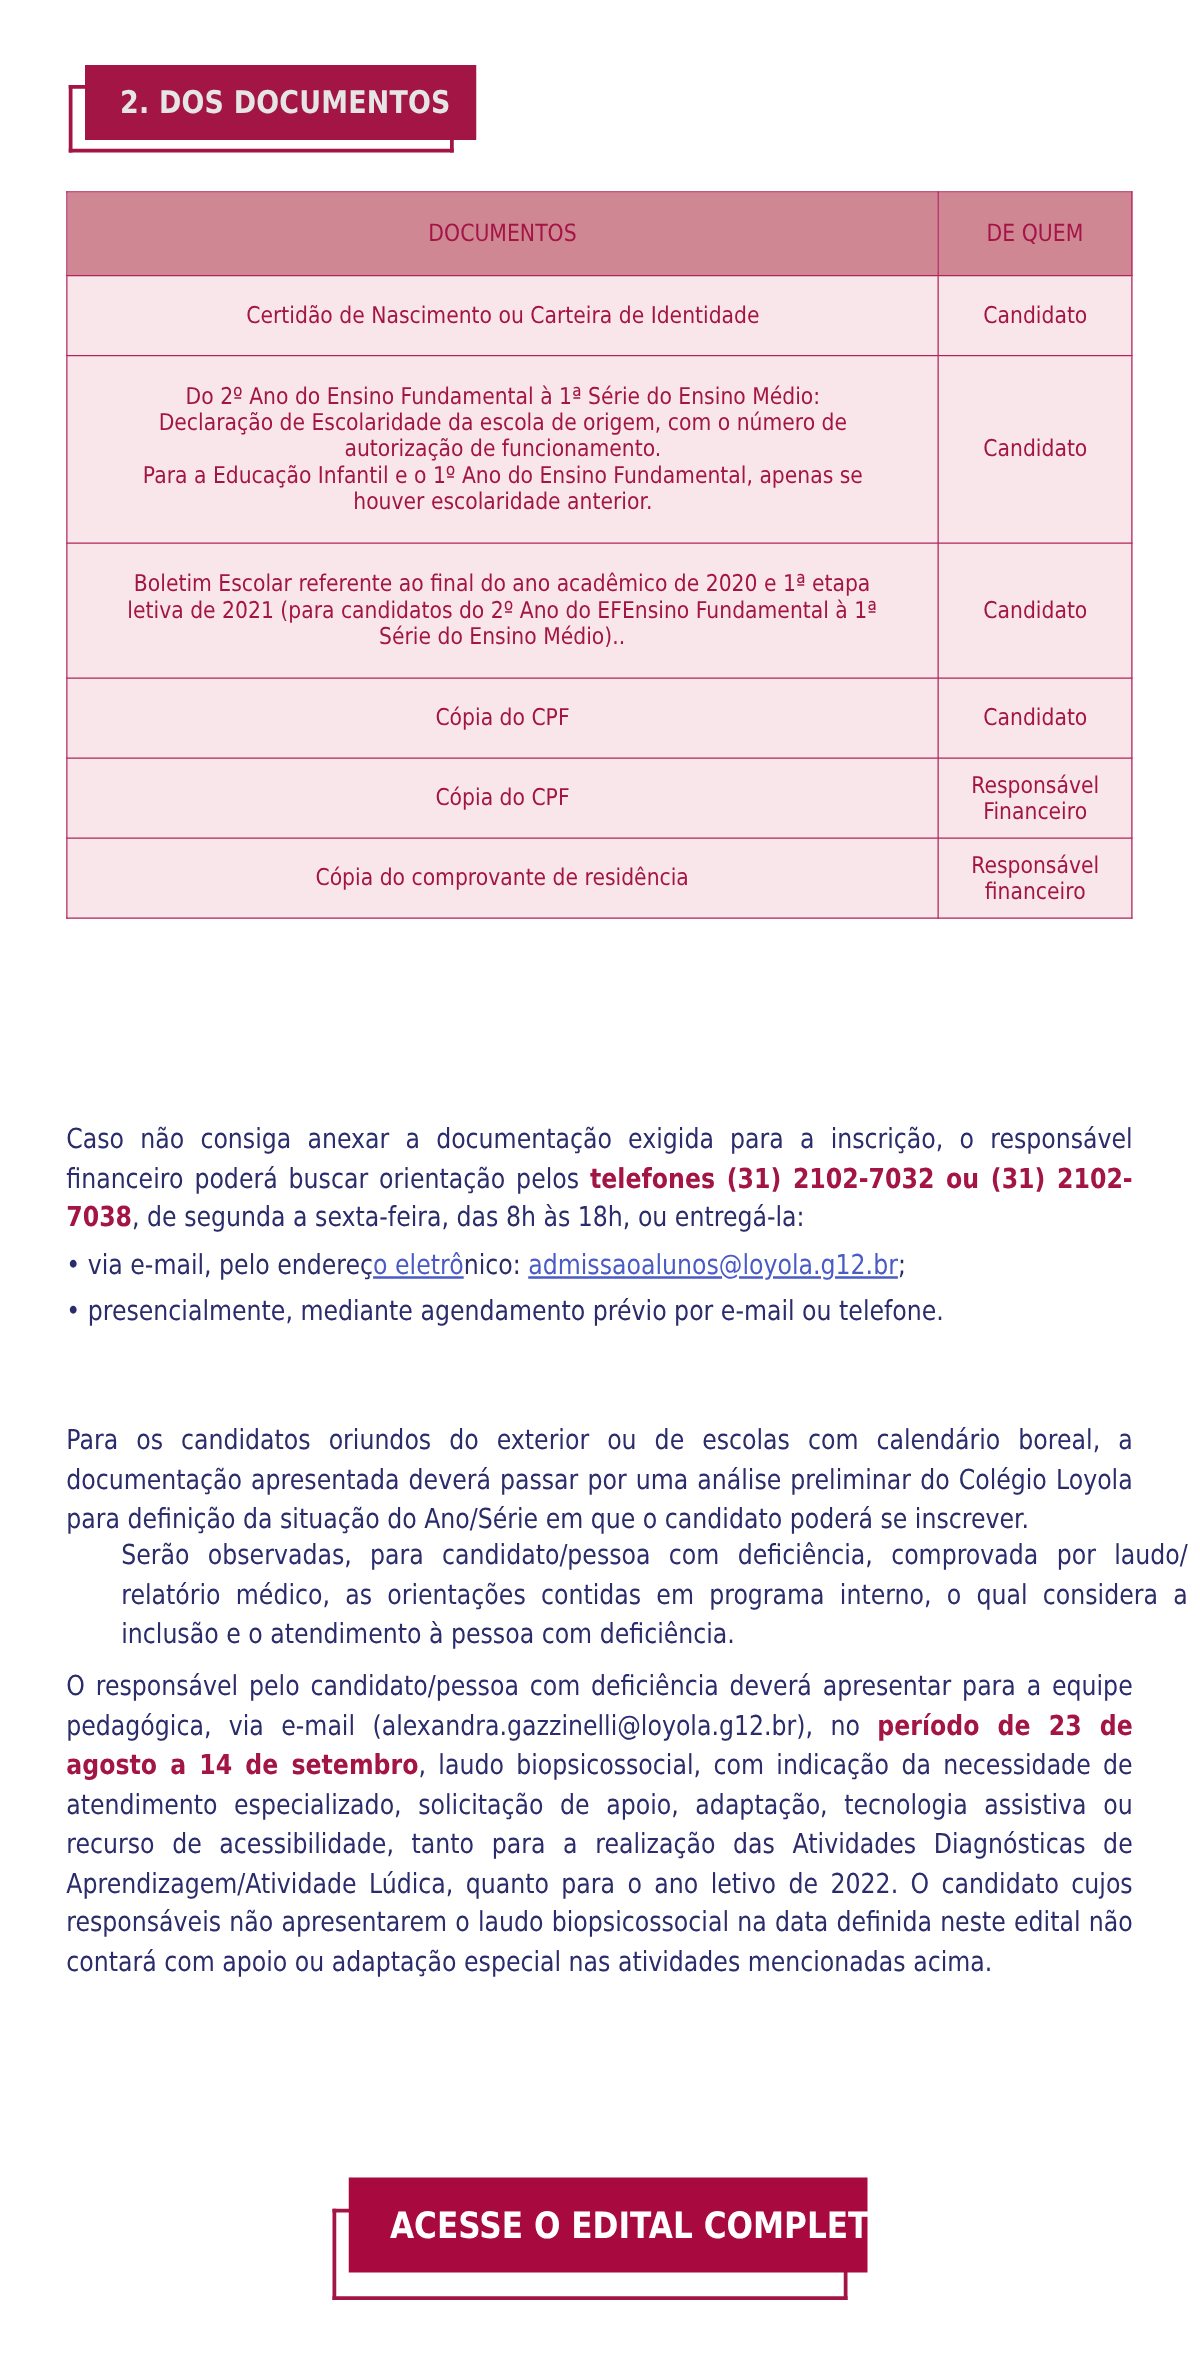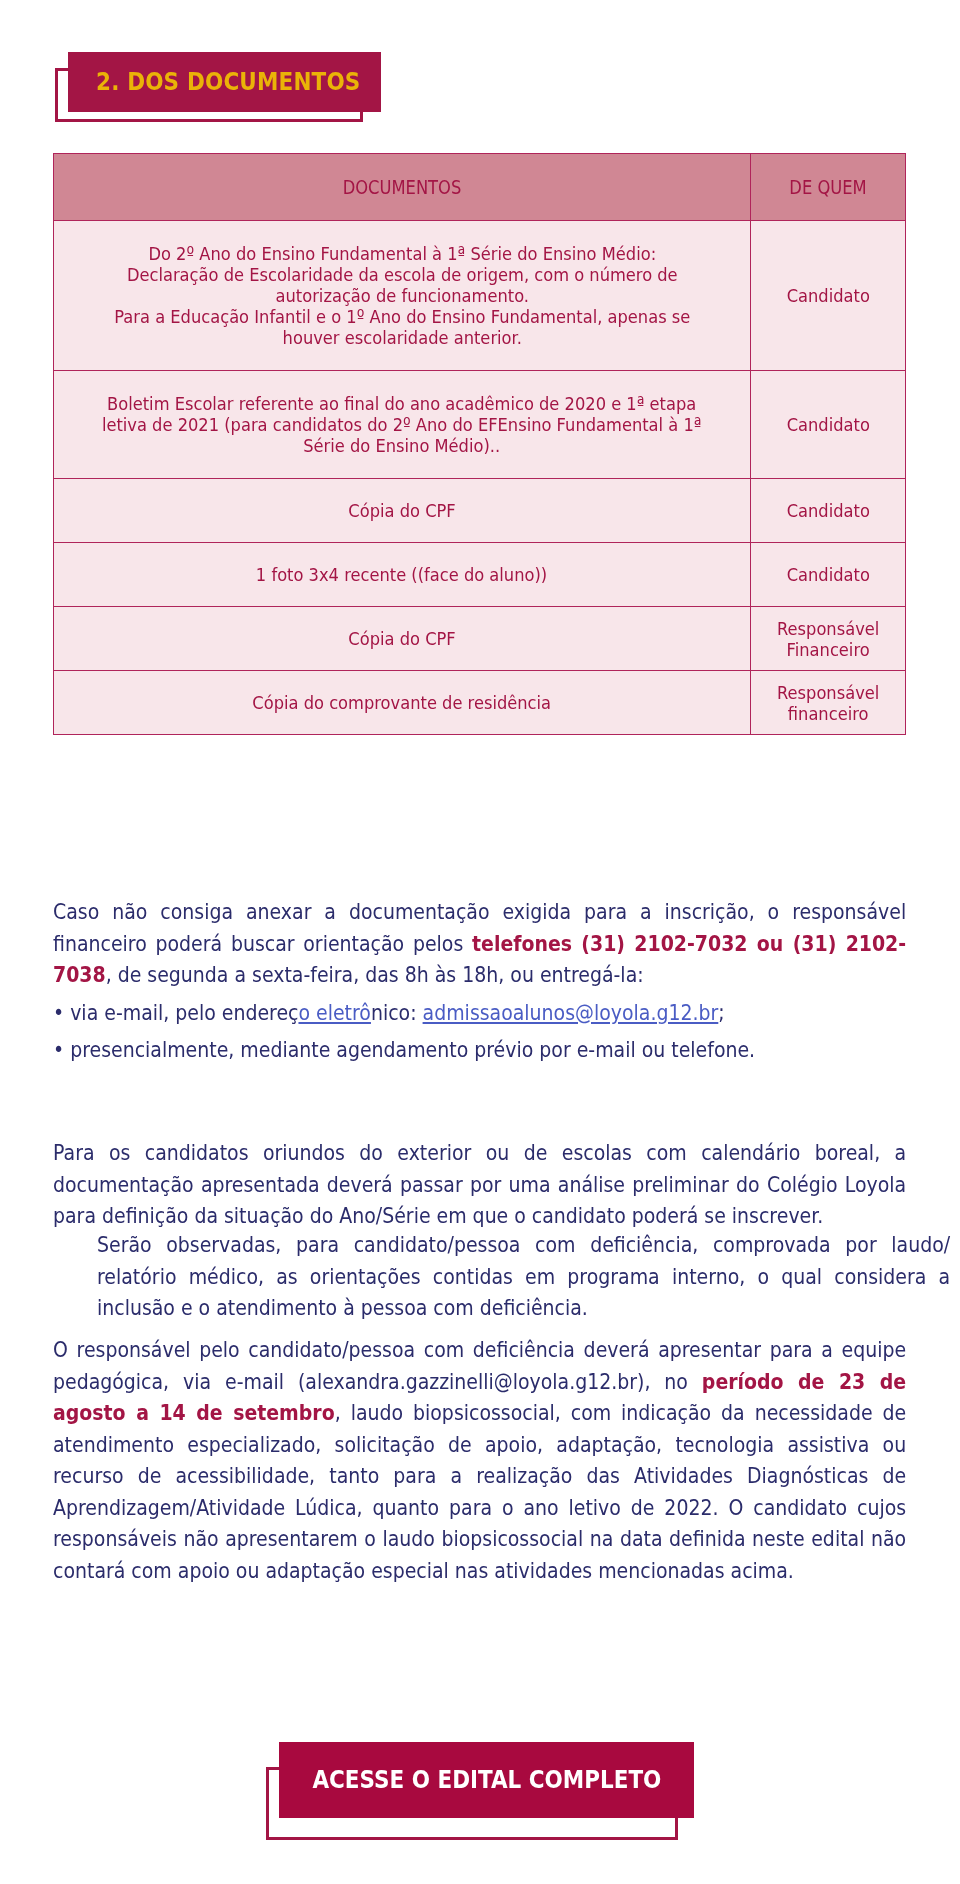--- a/index.html
+++ b/index.html
@@ -2,21 +2,21 @@
 <html><head>
 <meta charset="utf-8">
 <style>
   html, body { margin:0; padding:0; background:#ffffff; }
   body { width:960px; height:1884px; position:relative; overflow:hidden; font-family:"DejaVu Sans Condensed","DejaVu Sans", sans-serif; }
 
   
   .title-wrap { position:absolute; left:55px; top:52px; width:326px; height:74px; }
   .title-shadow { position:absolute; left:0; top:16px; width:308px; height:54px; border:3px solid #a31545; border-top:none; border-right-width:3px; box-sizing:border-box; background:transparent; }
   .title-shadow::before { content:""; position:absolute; left:-3px; top:0; width:16px; height:3px; background:#a31545; }
-  .title-box { position:absolute; left:13px; top:0; width:313px; height:60px; background:#a31545; color:#eab308; font-weight:bold; font-size:25px; line-height:60px; padding-left:28px; box-sizing:border-box; letter-spacing:0.2px; font-family:"DejaVu Sans", sans-serif; transform-origin:left center; }
+  .title-box { position:absolute; left:13px; top:0; width:313px; height:60px; background:#a31545; color:#e5e5e5; font-weight:bold; font-size:25px; line-height:60px; padding-left:28px; box-sizing:border-box; letter-spacing:0.2px; font-family:"DejaVu Sans", sans-serif; transform-origin:left center; }
   .title-box span { display:inline-block; transform:scaleX(0.86); transform-origin:left center; white-space:nowrap; }
 
   
   table.docs { position:absolute; left:53px; top:153px; width:853px; border-collapse:collapse; }
   table.docs th, table.docs td { border:1.5px solid #b0245a; text-align:center; vertical-align:middle; color:#a31545; }
   table.docs th { background:#d08794; font-weight:normal; font-size:19px; height:64px; font-family:"DejaVu Sans", sans-serif; }
   table.docs td { background:#f8e6ea; font-size:18.5px; line-height:21px; font-family:"DejaVu Sans", sans-serif; }
   .nar { display:inline-block; transform:scaleX(0.86); white-space:nowrap; }
   td.doc { width:695px; }
   td.who { width:156px; }
@@ -26,53 +26,53 @@
   .body { position:absolute; left:53px; width:853px; color:#2b2c6b; font-size:22px; line-height:31.5px; font-family:"DejaVu Sans", sans-serif; }
   .body p { margin:0; text-align:justify; }
   .sq { display:block; transform:scaleX(0.86); transform-origin:left top; width:116.3%; }
   .hl { color:#a31545; font-weight:bold; }
   a.lnk { color:#4a5cc4; text-decoration:underline; }
 
   
   .cta-wrap { position:absolute; left:266px; top:1742px; width:430px; height:100px; }
   .cta-shadow { position:absolute; left:0; top:25px; width:412px; height:73px; border:3px solid #a31545; border-top:none; box-sizing:border-box; }
   .cta-shadow::before { content:""; position:absolute; left:-3px; top:0; width:16px; height:3px; background:#a31545; }
-  .cta-btn { position:absolute; left:13px; top:0; width:415px; height:76px; background:#a8093f; color:#fff; font-weight:bold; font-size:25px; line-height:76px; text-align:center; cursor:pointer; font-family:"DejaVu Sans", sans-serif; border:none; padding:0; }
+  .cta-btn { position:absolute; left:13px; top:0; width:415px; height:76px; background:#a8093f; color:#fff; font-weight:bold; font-size:29px; line-height:76px; text-align:center; cursor:pointer; font-family:"DejaVu Sans", sans-serif; border:none; padding:0; }
   .cta-btn span { display:inline-block; transform:scaleX(0.86); white-space:nowrap; }
 </style>
 </head>
 <body>
 
 <div class="title-wrap">
   <div class="title-shadow"></div>
   <div class="title-box"><span>2.  DOS DOCUMENTOS</span></div>
 </div>
 
 <table class="docs">
   <thead>
     <tr>
       <th class="doc"><span class="nar">DOCUMENTOS</span></th>
       <th class="who"><span class="nar">DE QUEM</span></th>
     </tr>
   </thead>
   <tbody id="tbody">
+      <tr style="height: 64px;">
+        <td class="doc"><span class="cellblock"><span style="display: block; white-space: nowrap;">Certidão de Nascimento ou Carteira de Identidade</span></span></td>
+        <td class="who"><span class="cellblock"><span style="display: block; white-space: nowrap;">Candidato</span></span></td>
+      </tr>
       <tr style="height: 150px;">
         <td class="doc"><span class="cellblock"><span style="display: block; white-space: nowrap;">Do 2º Ano do Ensino Fundamental à 1ª Série do Ensino Médio:</span><span style="display: block; white-space: nowrap;">Declaração de Escolaridade da escola de origem, com o número de</span><span style="display: block; white-space: nowrap;">autorização de funcionamento.</span><span style="display: block; white-space: nowrap;">Para a Educação Infantil e o 1º Ano do Ensino Fundamental, apenas se</span><span style="display: block; white-space: nowrap;">houver escolaridade anterior.</span></span></td>
         <td class="who"><span class="cellblock"><span style="display: block; white-space: nowrap;">Candidato</span></span></td>
       </tr>
       <tr style="height: 108px; margin-left: 12px;">
         <td class="doc"><span class="cellblock"><span style="display: block; white-space: nowrap;">Boletim Escolar referente ao final do ano acadêmico de 2020 e 1ª etapa</span><span style="display: block; white-space: nowrap;">letiva de 2021 (para candidatos do 2º Ano do EFEnsino Fundamental à 1ª</span><span style="display: block; white-space: nowrap;">Série do Ensino Médio)..</span></span></td>
         <td class="who"><span class="cellblock"><span style="display: block; white-space: nowrap;">Candidato</span></span></td>
       </tr>
       <tr style="height: 64px;">
         <td class="doc"><span class="cellblock"><span style="display: block; white-space: nowrap;">Cópia do CPF</span></span></td>
-        <td class="who"><span class="cellblock"><span style="display: block; white-space: nowrap;">Candidato</span></span></td>
-      </tr>
-      <tr style="height: 64px;">
-        <td class="doc"><span class="cellblock"><span style="display: block; white-space: nowrap;">1 foto 3x4 recente ((face do aluno))</span></span></td>
         <td class="who"><span class="cellblock"><span style="display: block; white-space: nowrap;">Candidato</span></span></td>
       </tr>
       <tr style="height: 64px;">
         <td class="doc"><span class="cellblock"><span style="display: block; white-space: nowrap;">Cópia do CPF</span></span></td>
         <td class="who"><span class="cellblock"><span style="display: block; white-space: nowrap;">Responsável</span><span style="display: block; white-space: nowrap;">Financeiro</span></span></td>
       </tr>
       <tr style="height: 64px;">
         <td class="doc"><span class="cellblock"><span style="display: block; white-space: nowrap;">Cópia do comprovante de residência</span></span></td>
         <td class="who"><span class="cellblock"><span style="display: block; white-space: nowrap;">Responsável</span><span style="display: block; white-space: nowrap;">financeiro</span></span></td>
       </tr>

